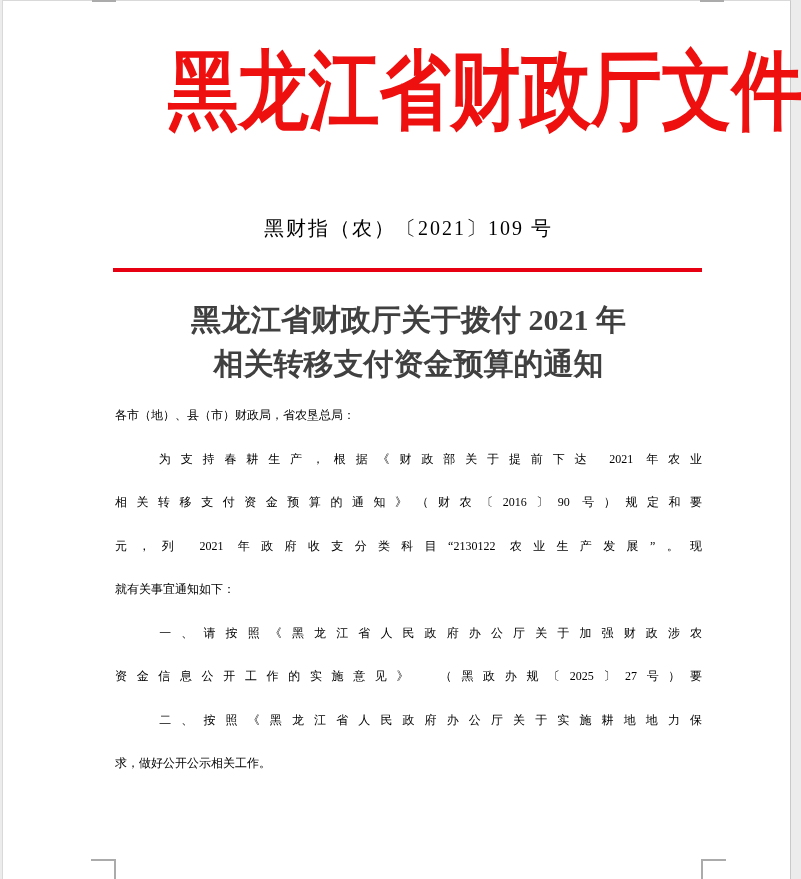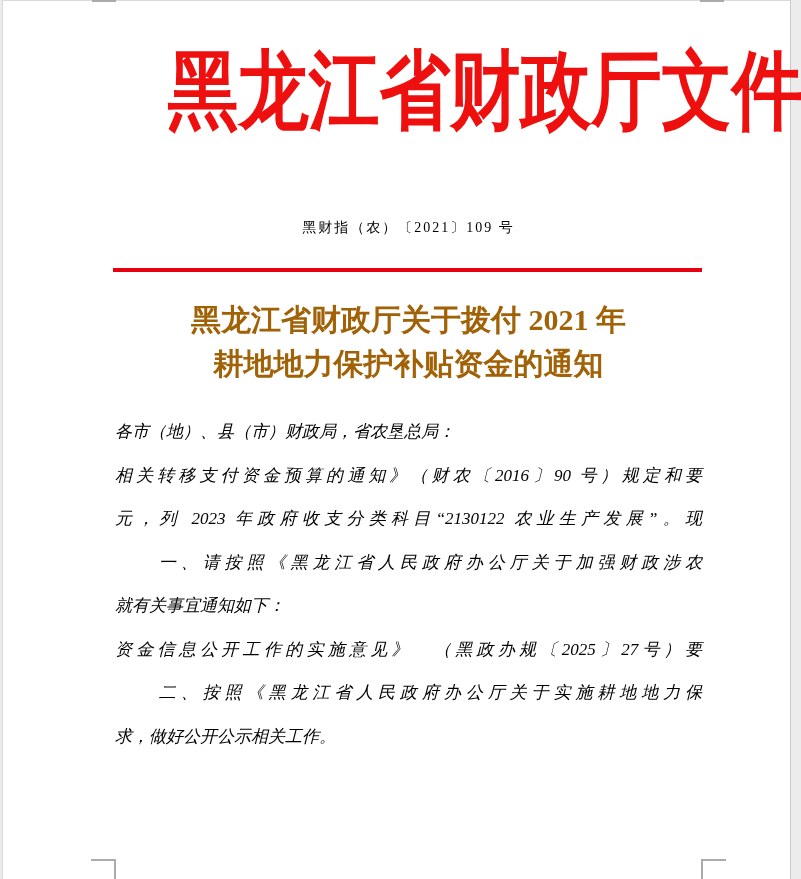--- a/index.html
+++ b/index.html
@@ -43,21 +43,21 @@
     transform-origin: 50% 50%;
     letter-spacing: 0px;
   }
   .doc-number {
     position: absolute;
     left: 115px;
     top: 212px;
     width: 587px;
     line-height: 32px;
     text-align: center;
-    font-size: 14px;
+    font-size: 20px;
     color: #000000;
     letter-spacing: 2px;
     white-space: nowrap;
   }
   .red-line {
     position: absolute;
     left: 113px;
     top: 268px;
     width: 589px;
     height: 4px;
@@ -65,31 +65,30 @@
   }
   .doc-title {
     position: absolute;
     left: 115px;
     top: 298px;
     width: 587px;
     text-align: center;
     font-size: 30px;
     font-weight: bold;
     line-height: 44px;
-    color: #a16207;
+    color: #404040;
   }
   .body-text {
     position: absolute;
     left: 115px;
-    top: 410px;
+    top: 394px;
     width: 587px;
-    font-size: 17px;
+    font-size: 12px;
     line-height: 43.5px;
     color: #000000;
-    font-style: italic;
   }
   .body-text .line {
     width: 587px;
     text-align: left;
   }
   .body-text .line.fill {
     text-align: justify;
     text-align-last: justify;
   }
   .mark {
@@ -104,29 +103,30 @@
   <div class="page"></div>
 
   <div class="red-head">黑龙江省财政厅文件</div>
 
   <div class="doc-number">黑财指（农）〔2021〕109 号</div>
 
   <div class="red-line"></div>
 
   <div class="doc-title">
     <div class="t-line">黑龙江省财政厅关于拨付 2021 年</div>
-    <div class="t-line">耕地地力保护补贴资金的通知</div>
+    <div class="t-line">相关转移支付资金预算的通知</div>
   </div>
 
   <div class="body-text">
     <div class="line">各市（地）、县（市）财政局，省农垦总局：</div>
+    <div class="line fill">　　为支持春耕生产，根据《财政部关于提前下达 2021 年农业</div>
     <div class="line fill">相关转移支付资金预算的通知》（财农〔2016〕90 号）规定和要</div>
-    <div class="line fill">元，列 2023 年政府收支分类科目“2130122 农业生产发展”。现</div>
+    <div class="line fill">元，列 2021 年政府收支分类科目“2130122 农业生产发展”。现</div>
+    <div class="line">就有关事宜通知如下：</div>
     <div class="line fill">　　一、请按照《黑龙江省人民政府办公厅关于加强财政涉农</div>
-    <div class="line">就有关事宜通知如下：</div>
     <div class="line fill">资金信息公开工作的实施意见》　（黑政办规〔2025〕27号）要</div>
     <div class="line fill">　　二、按照《黑龙江省人民政府办公厅关于实施耕地地力保</div>
     <div class="line">求，做好公开公示相关工作。</div>
   </div>
 
   <div class="mark" style="left:92px;  top:0;     width:24px; height:2px;"></div>
   <div class="mark" style="left:700px; top:0;     width:24px; height:2px;"></div>
   <div class="mark" style="left:91px;  top:859px; width:25px; height:2px;"></div>
   <div class="mark" style="left:114px; top:859px; width:2px;  height:20px;"></div>
   <div class="mark" style="left:701px; top:859px; width:25px; height:2px;"></div>

